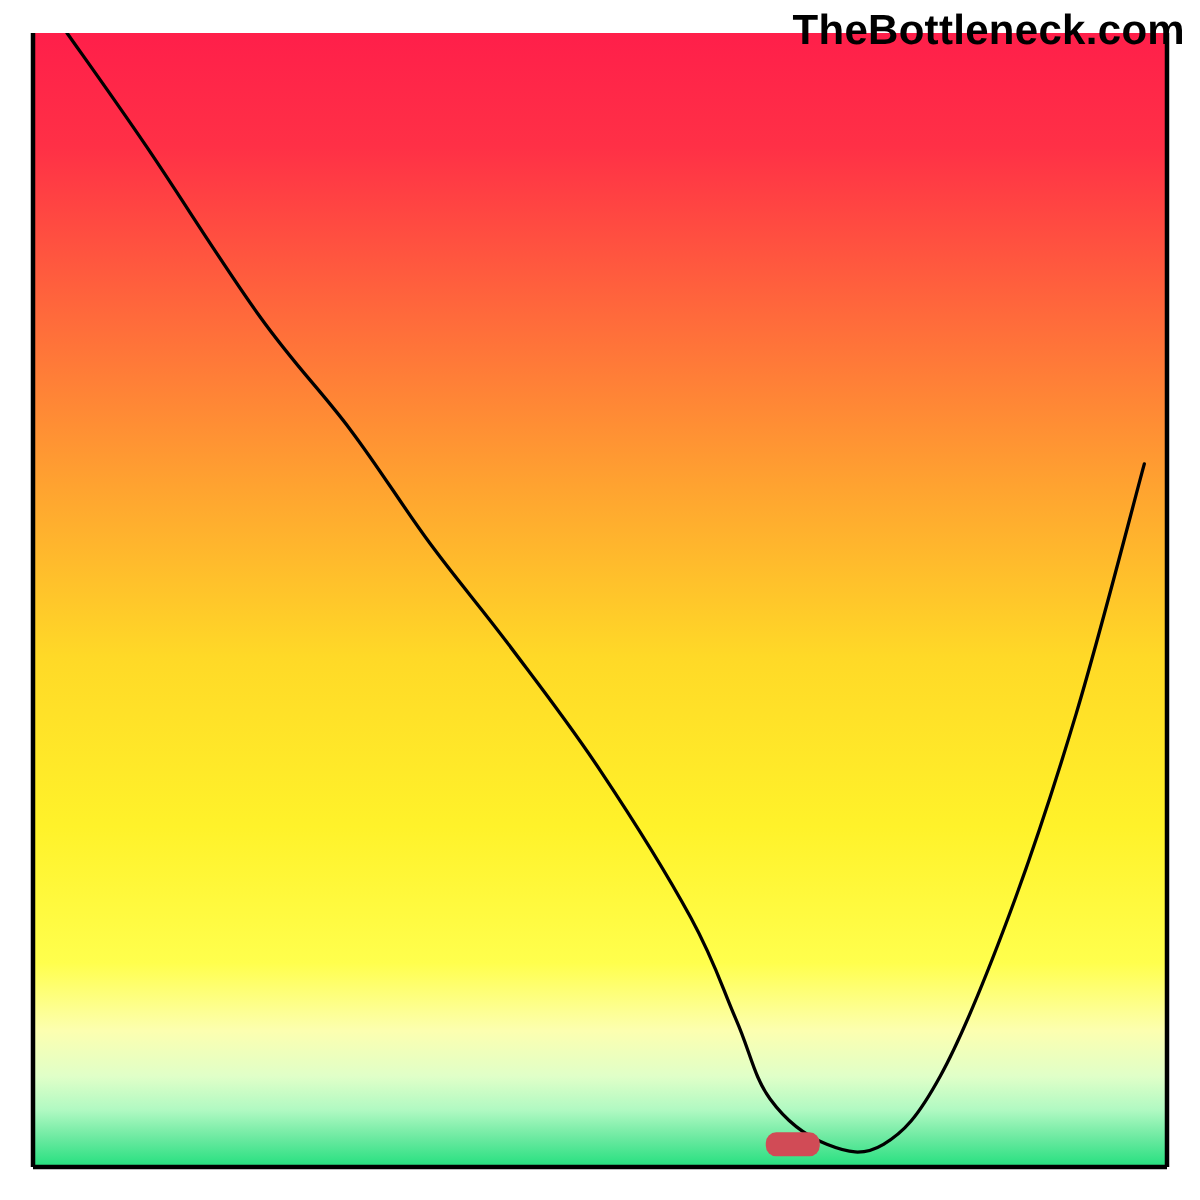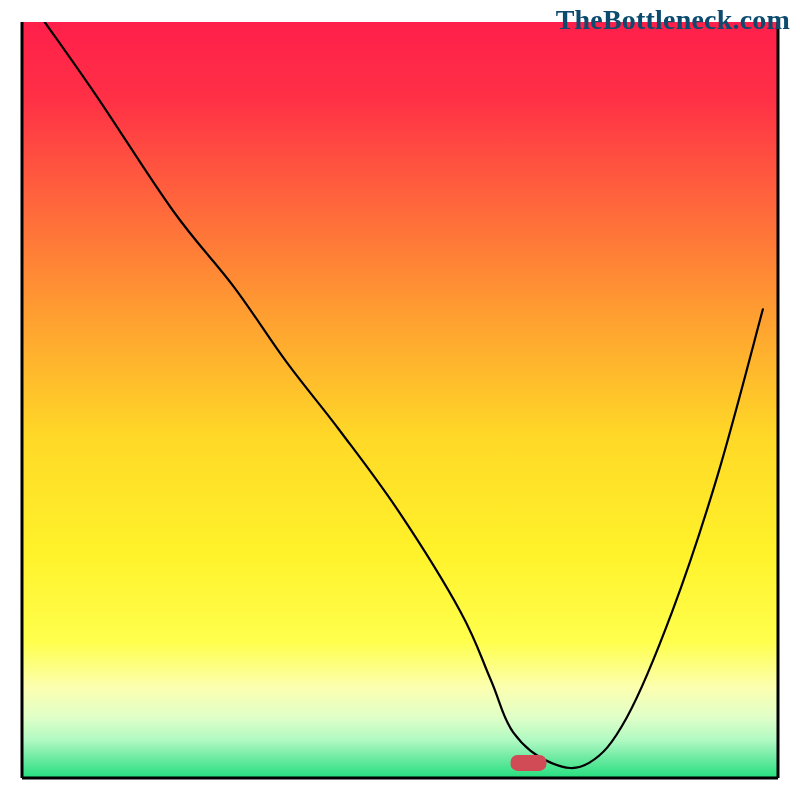--- a/index.html
+++ b/index.html
@@ -12,24 +12,24 @@
   }
   .chart-container {
     position: relative;
     width: 800px;
     height: 800px;
   }
   .watermark {
     position: absolute;
     top: 4px;
     right: 10px;
-    font-family: Liberation Serif, serif;
+    font-family: Liberation Sans, sans-serif;
     font-size: 28px;
     font-weight: 600;
-    color: #0c4a6e;
+    color: #000000;
     letter-spacing: 0.2px;
     z-index: 5;
     pointer-events: none;
     user-select: none;
   }
   svg.plot {
     position: absolute;
     left: 0;
     top: 0;
     width: 800px;

